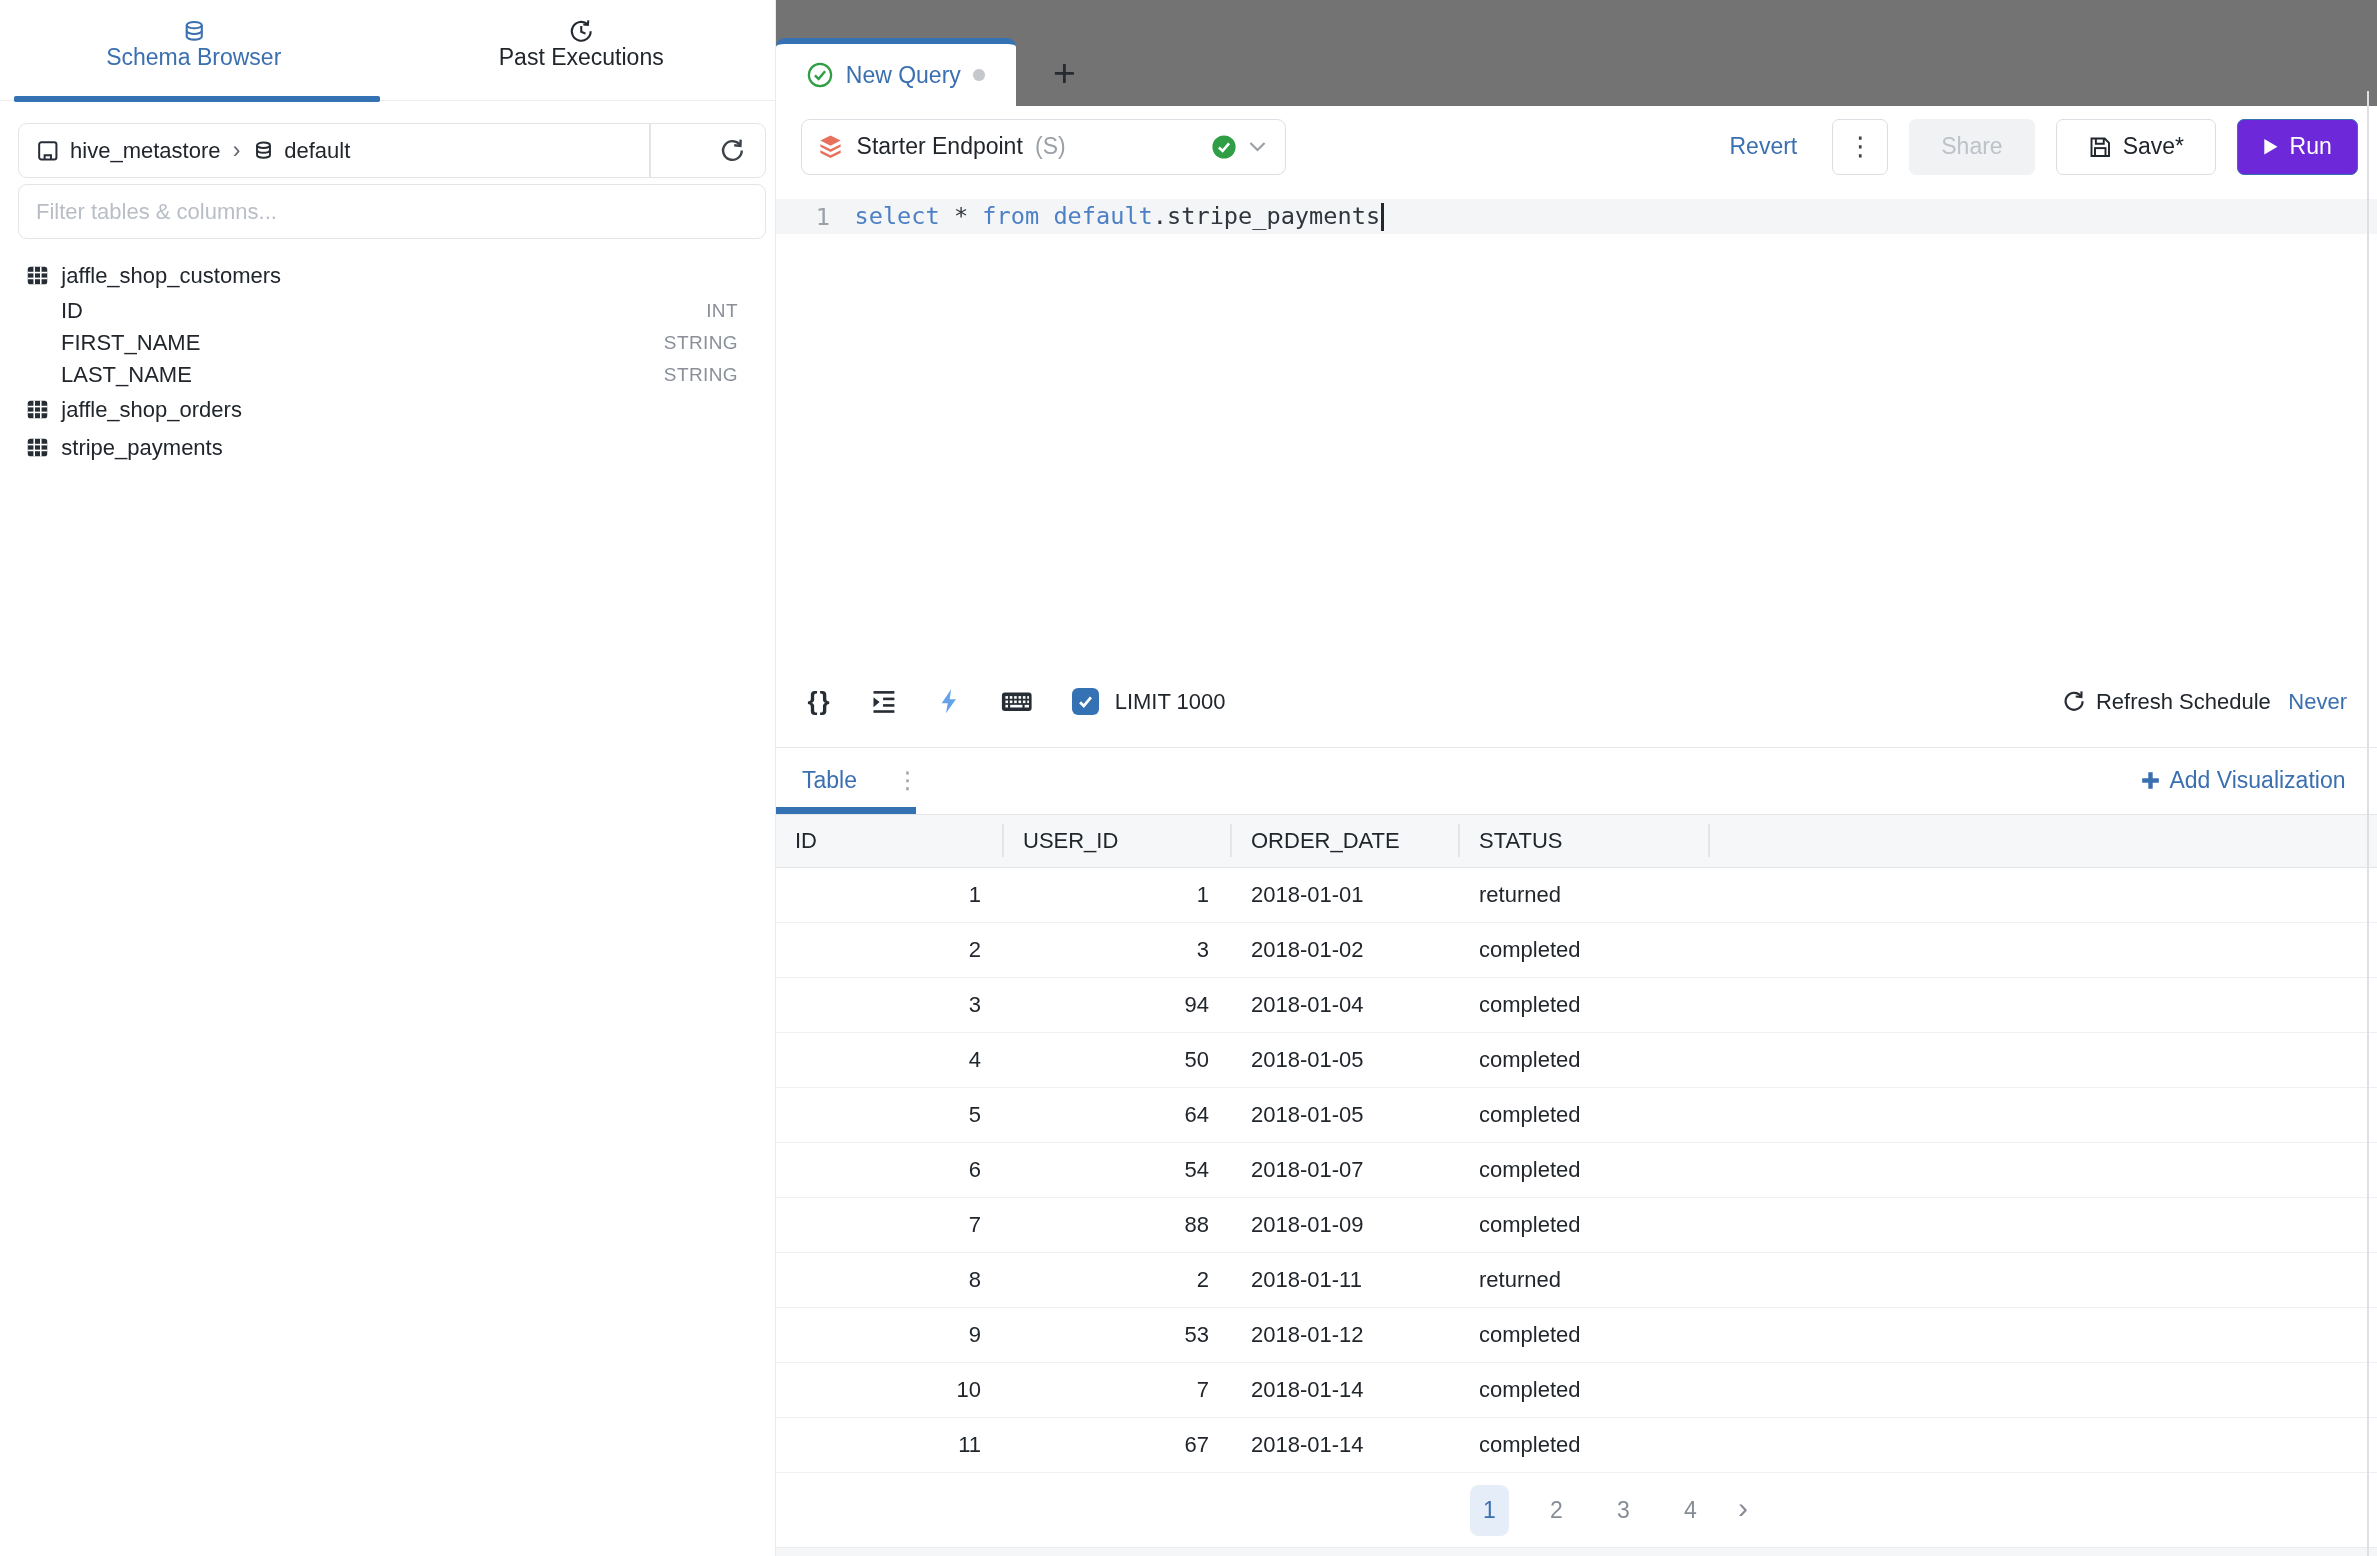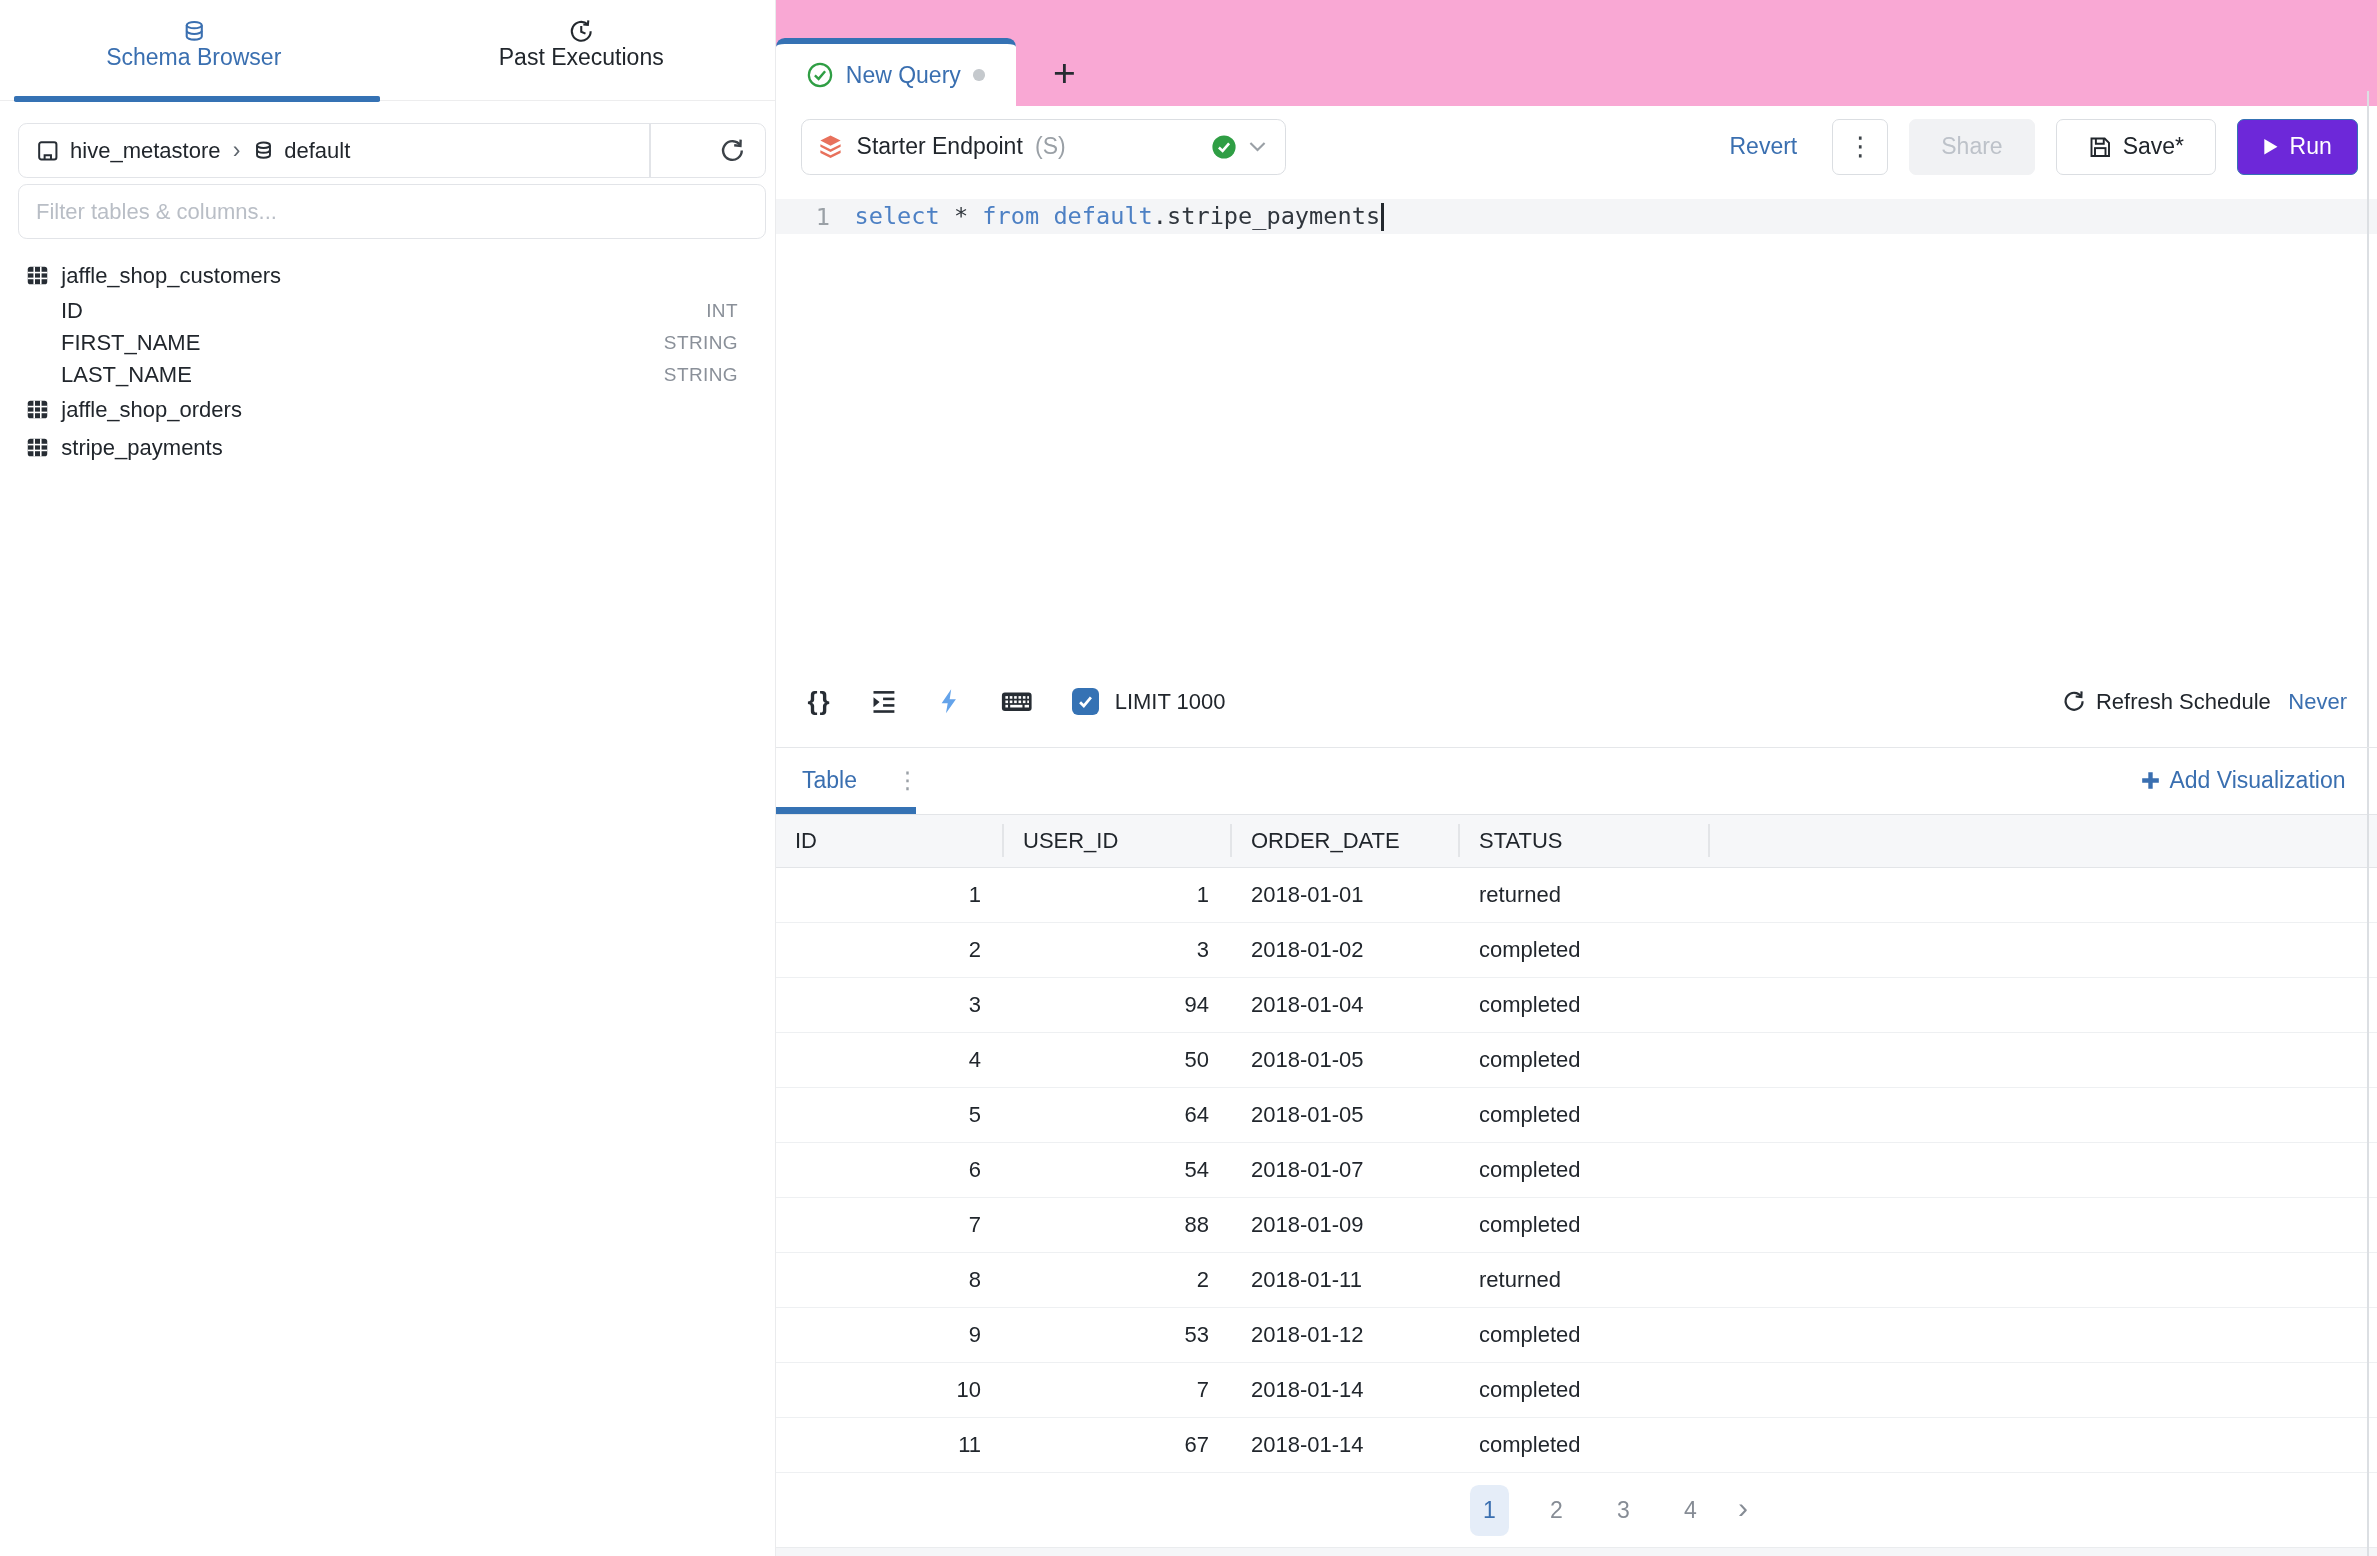--- a/index.html
+++ b/index.html
@@ -36,21 +36,21 @@
   .tree-row { height:38px; display:flex; align-items:center; gap:12.3px; font-size:22px; cursor:pointer; }
   .tree-col { height:32px; display:flex; align-items:center; padding-left:35px;
     padding-right:37px; justify-content:space-between; cursor:pointer; }
   .col-name { font-size:22px; color:#21262c; }
   .col-type { font-size:19px; color:#8a9099; letter-spacing:0.4px; }
 
   
   .main { flex:1; height:100%; display:flex; flex-direction:column; position:relative; background:#fff; }
   .panel-edge { position:absolute; right:7.9px; top:91px; bottom:0; width:1.8px; background:#dcdfe3; }
 
-  .tabbar { height:108px; background:#f9a8d4; display:flex; align-items:flex-end; }
+  .tabbar { height:108px; background:#737373; display:flex; align-items:flex-end; }
   .qtab { width:240px; height:68px; background:#fff; border-top:6.1px solid #3572b4;
     border-radius:8.8px 8.8px 0 0; display:flex; align-items:center; justify-content:center;
     gap:12.3px; cursor:pointer; }
   .qtab-label { color:#3a6fb0; font-size:23px; }
   .qtab-dot { width:11.4px; height:11.4px; border-radius:50%; background:#c5c9cd; }
   .newtab { margin-left:37px; margin-bottom:14px; font-size:39px; font-weight:300;
     color:#262b31; line-height:39px; cursor:pointer; }
 
   .actions { height:83px; display:flex; align-items:center; padding:0 19px 0 24.5px; gap:21px; }
   .endpoint { width:485px; height:56px; border:1.8px solid #dbdee2; border-radius:8.8px;

